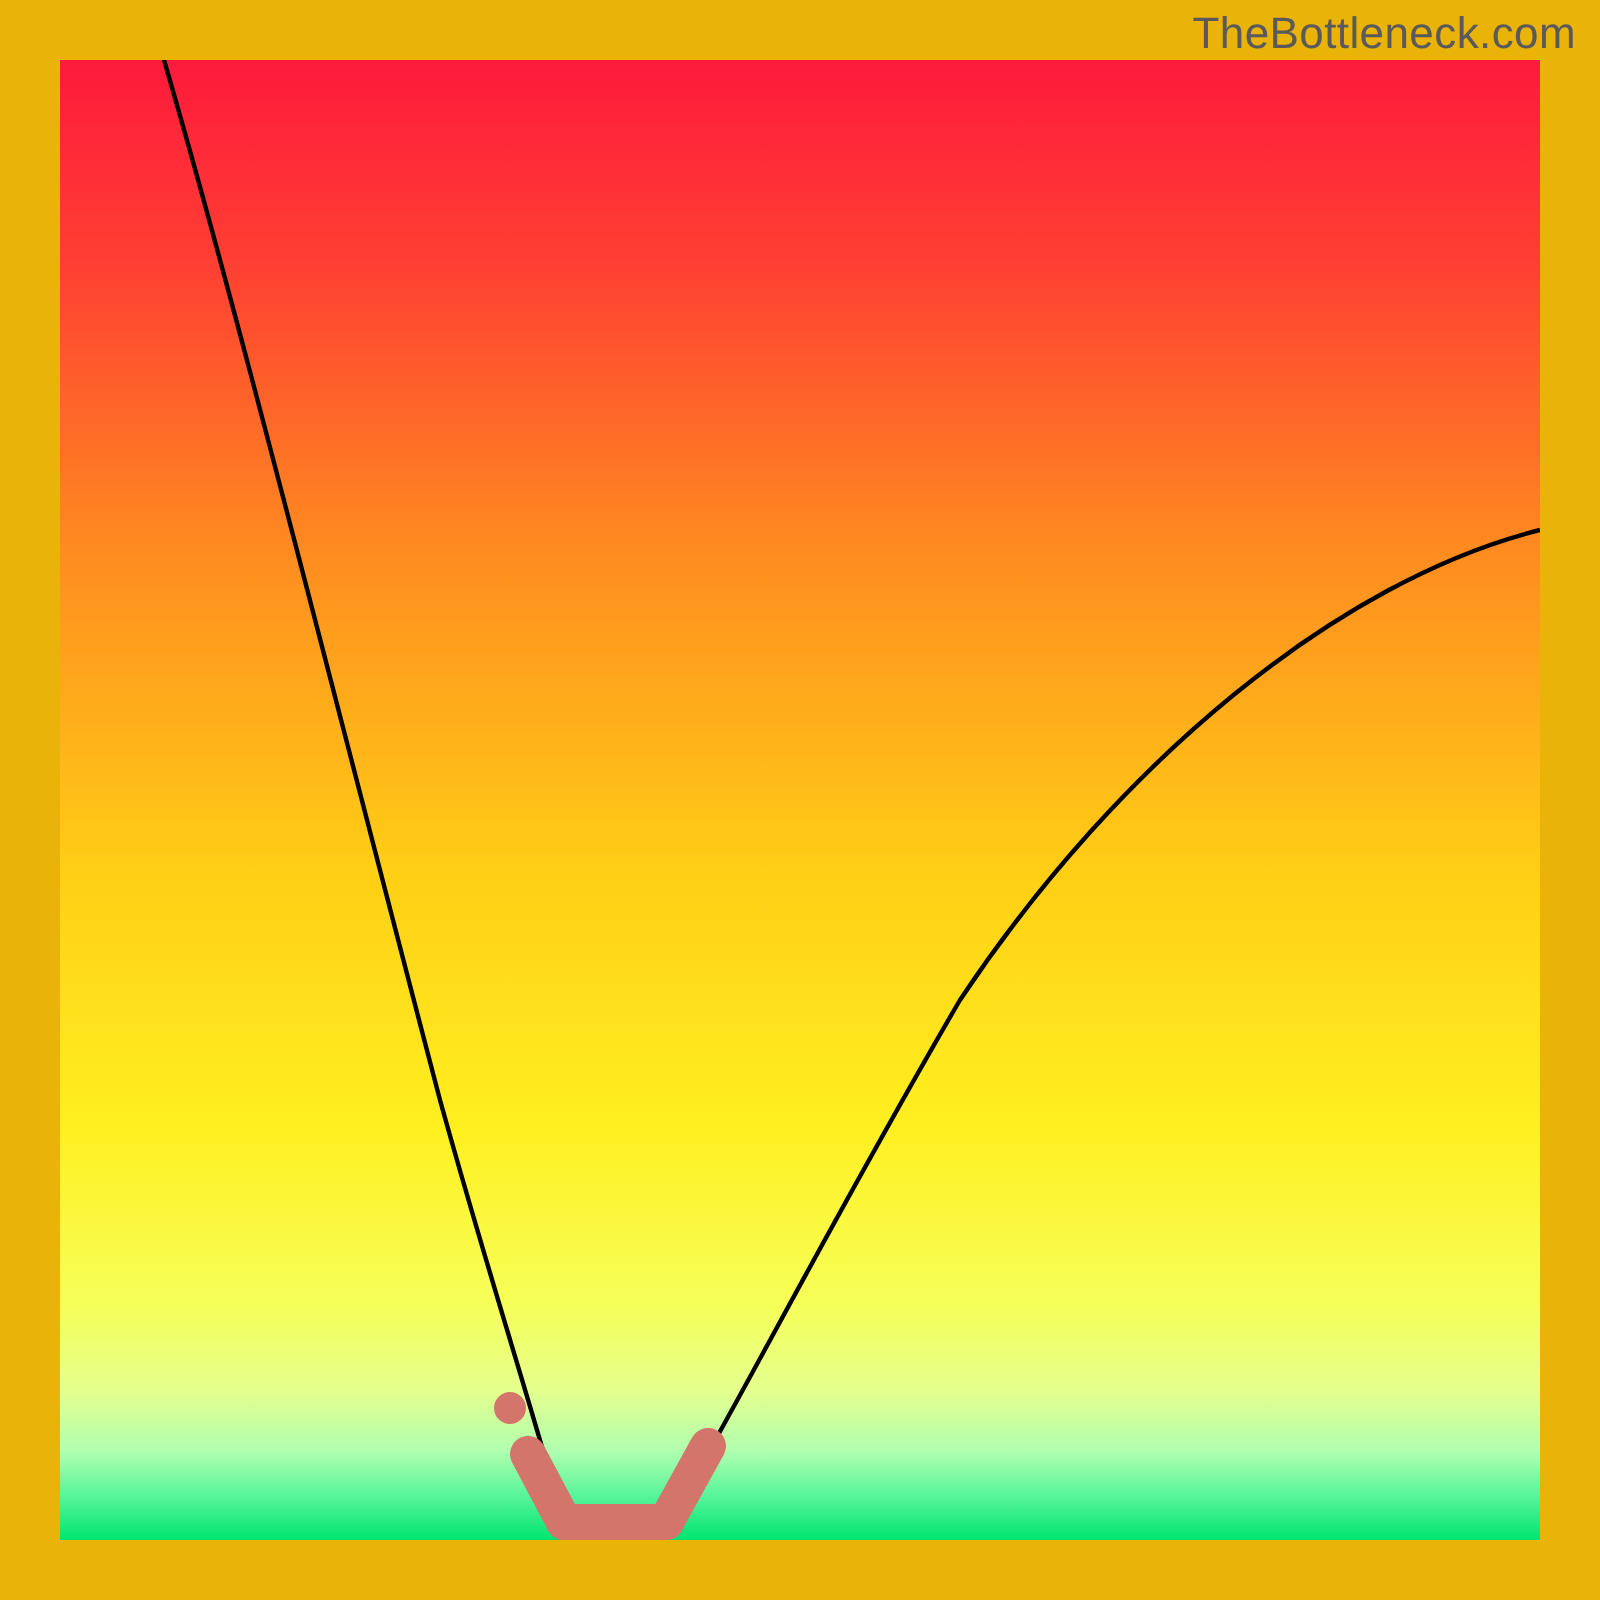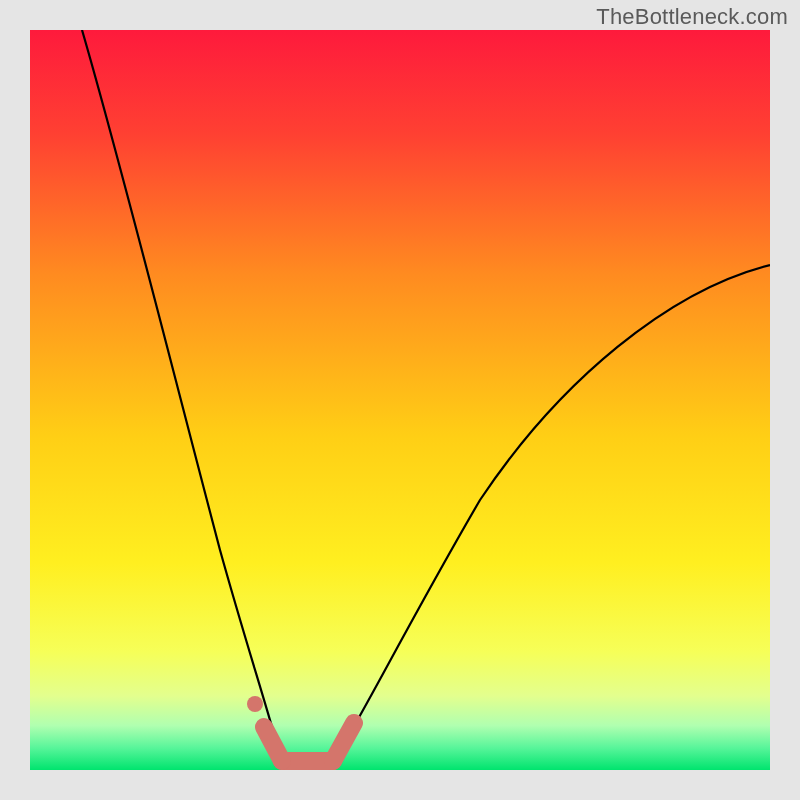--- a/index.html
+++ b/index.html
@@ -7,21 +7,21 @@
     padding: 0;
     width: 800px;
     height: 800px;
     overflow: hidden;
     background: #000;
     font-family: Arial, Helvetica, sans-serif;
   }
   .frame {
     position: absolute;
     inset: 0;
-    background: #e5e5e5;
+    background: #eab308;
   }
   .plot-area {
     position: absolute;
     left: 30px;
     top: 30px;
     width: 740px;
     height: 740px;
     overflow: hidden;
   }
   .watermark {

